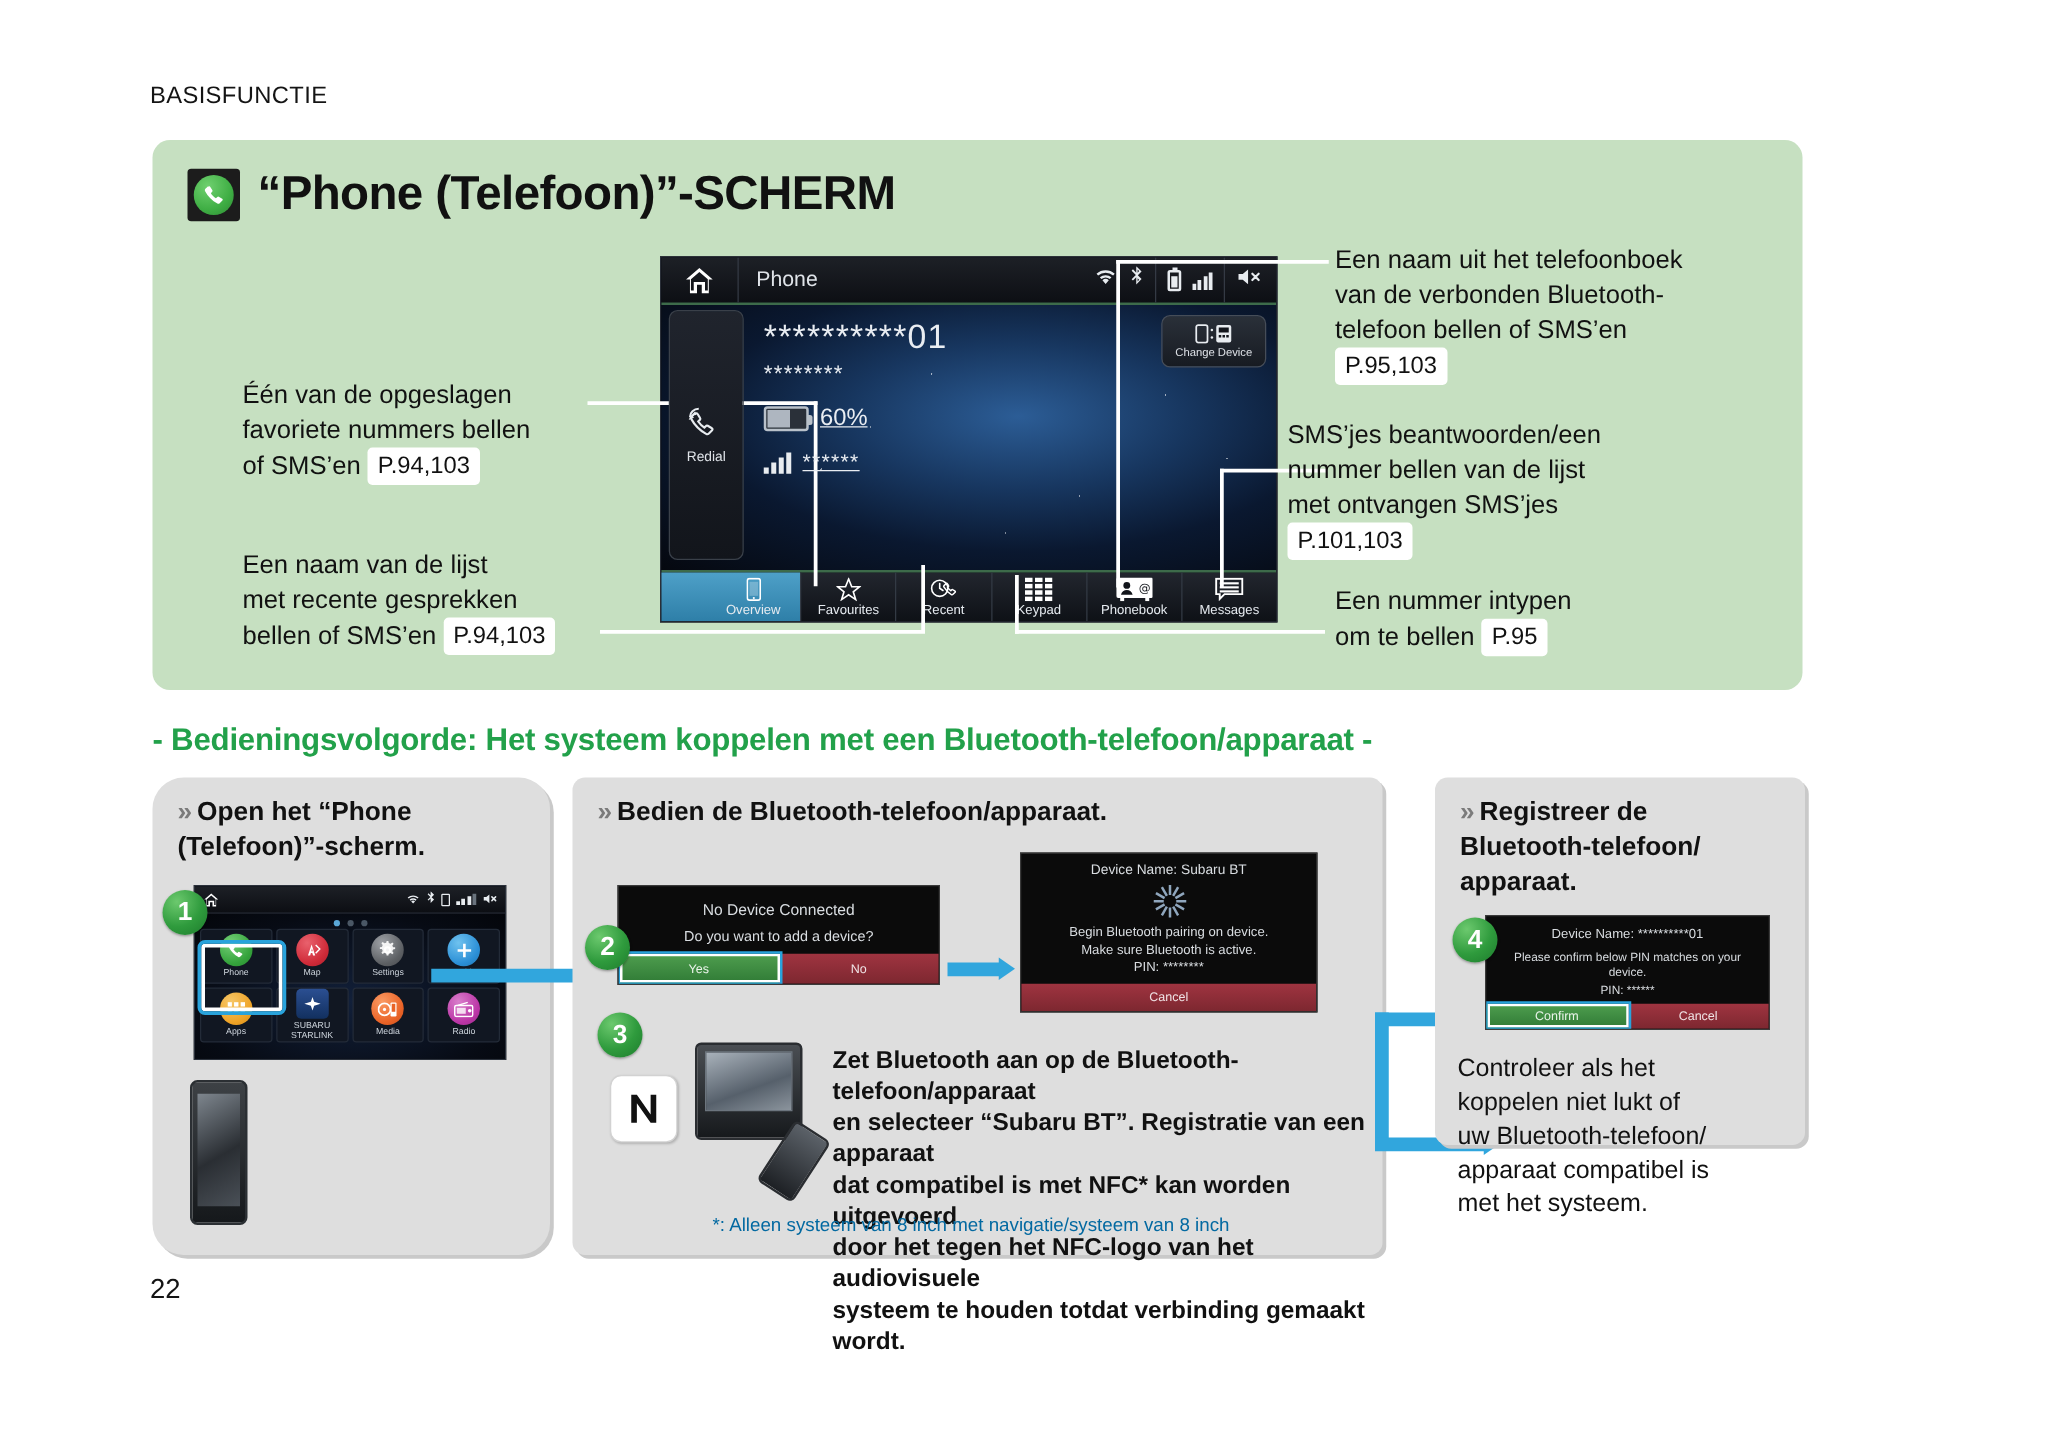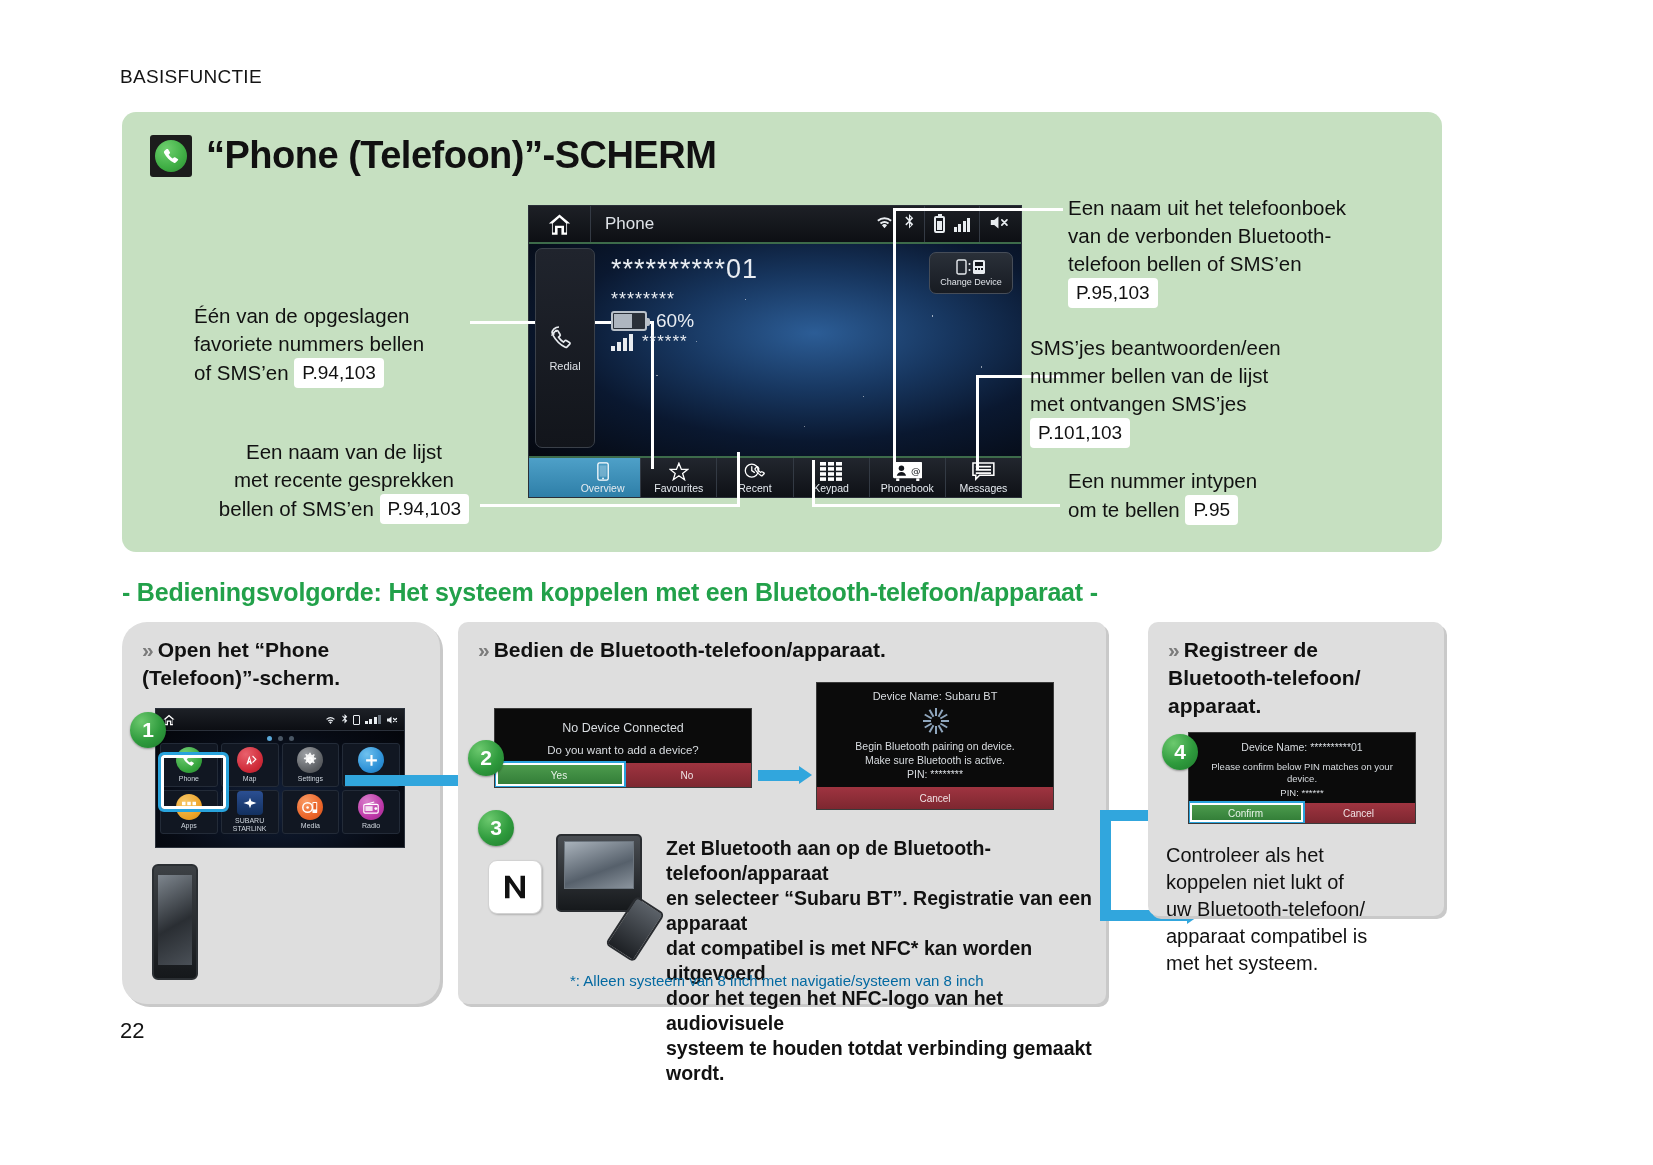--- a/index.html
+++ b/index.html
@@ -109,21 +109,21 @@
     border:1px solid #3a4049; border-radius:7px;
     display:flex;flex-direction:column;align-items:center;justify-content:center;gap:4px;
     z-index:2;
   }
   .hu-redial svg{width:36px;height:32px;}
   .hu-redial span{color:#dfe3e8;font-size:11px;}
 
   .hu-info{ position:absolute; left:82px; top:10px; z-index:2; color:#e9edf2; }
   .hu-info .l1{font-size:27px;letter-spacing:1px;}
   .hu-info .l2{font-size:18px;letter-spacing:1px;margin-top:4px;}
-  .hu-info .row{display:flex;align-items:center;gap:9px;}
+  .hu-info .row{display:flex;align-items:center;gap:9px;margin-top:14px;text-decoration:underline;}
   .hu-bigbatt{
     width:36px;height:20px;border:2px solid #b9c1ca;border-radius:3px;position:relative;background:#2a3039;
   }
   .hu-bigbatt:before{content:"";position:absolute;right:-5px;top:5px;width:4px;height:8px;background:#b9c1ca;border-radius:0 2px 2px 0;}
   .hu-bigbatt:after{content:"";position:absolute;left:1px;top:1px;bottom:1px;width:55%;background:#aeb6c0;}
   .hu-info .pct{font-size:19px;}
   .bars2{display:flex;align-items:flex-end;gap:2px;height:18px;}
   .bars2 i{display:block;width:4px;background:#e8ecf0;}
   .bars2 i:nth-child(1){height:5px}.bars2 i:nth-child(2){height:9px}
   .bars2 i:nth-child(3){height:13px}.bars2 i:nth-child(4){height:17px}
@@ -490,21 +490,21 @@
   <div class="lead" style="left:690px;top:392px;width:248px;height:3px;"></div>
   <div class="lead" style="left:690px;top:348px;width:3px;height:47px;"></div>
 
   <div class="callout" style="left:72px;top:190px;width:290px;">
     <span>Één van de opgeslagen</span><br>
     <span>favoriete nummers bellen</span><br>
     <span>of SMS’en</span>
     <span class="pref">P.94,103</span>
   </div>
 
-  <div class="callout" style="left:72px;top:326px;width:300px;text-align:center;">
+  <div class="callout" style="left:72px;top:326px;width:300px;">
     <span>Een naam van de lijst</span><br>
     <span>met recente gesprekken</span><br>
     <span>bellen of SMS’en</span>
     <span class="pref">P.94,103</span>
   </div>
 
   <div class="callout" style="left:946px;top:82px;width:360px;">
     <span>Een naam uit het telefoonboek</span><br>
     <span>van de verbonden Bluetooth-</span><br>
     <span>telefoon bellen of SMS’en</span><br>

